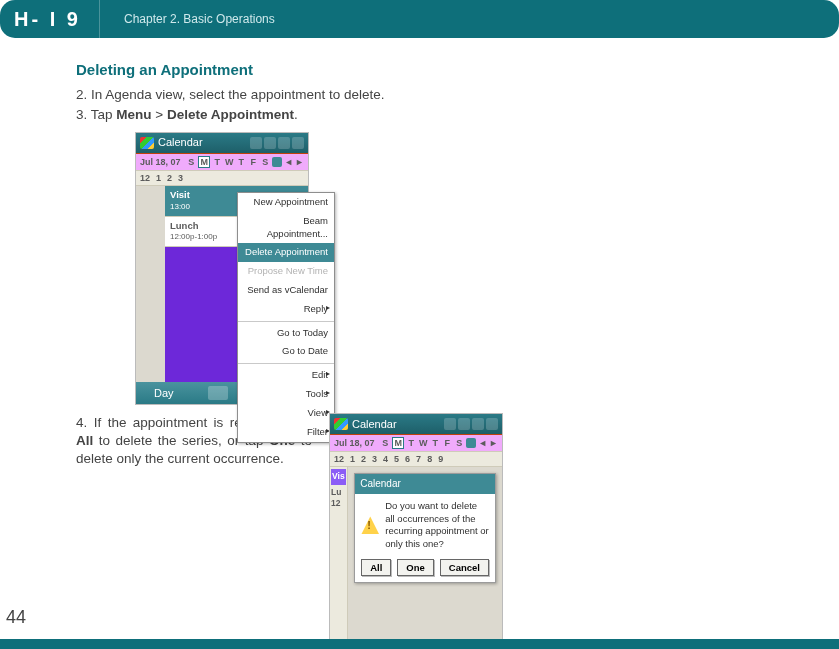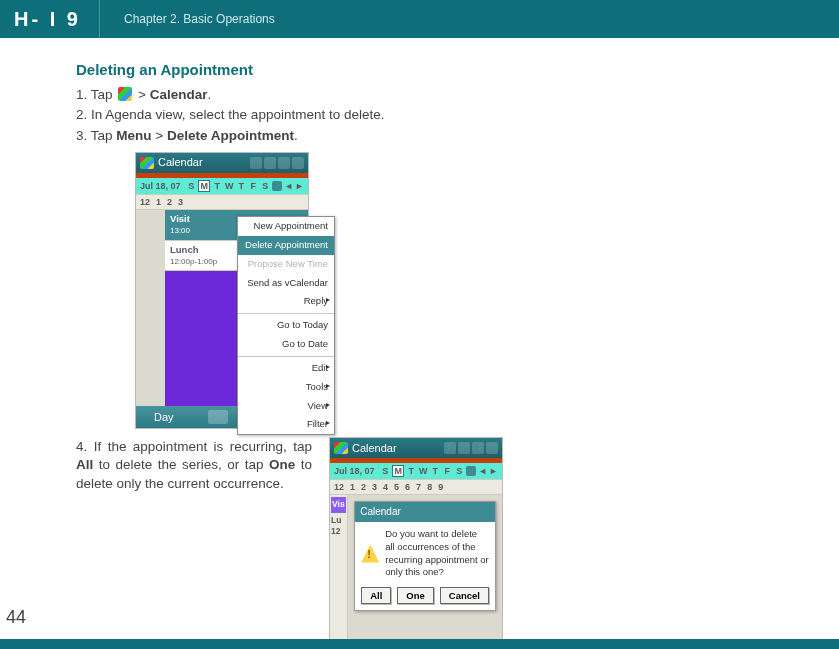--- a/index.html
+++ b/index.html
@@ -15,20 +15,21 @@
     position: relative;
   }
   .top-bar {
     background: #0e6f7a;
     width: 839px;
     height: 38px;
     color: #d8eef0;
     display: flex;
     align-items: center;
     font-size: 13px;
+    border-radius: 15px;
   }
   .logo {
     width: 100px;
     font-size: 20px;
     letter-spacing: 3px;
     color: #fff;
     font-weight: 700;
     padding-left: 14px;
     border-right: 1px solid rgba(255,255,255,0.25);
     height: 38px;
@@ -103,22 +104,22 @@
     margin-left: auto;
     display: flex; gap: 2px;
   }
   .wm-title .t-icons span {
     width: 12px; height: 12px;
     display:inline-block;
     background: rgba(255,255,255,0.2);
     border-radius:2px;
   }
   .date-row {
-    background:#5eead4;
-    border-top:5px solid #c2410c;
+    background:#f0abfc;
+    border-top:1px solid #c2410c;
     border-bottom:1px solid #cfcbb9;
     padding:2px 4px;
     display:flex;
     align-items:center;
     gap:2px;
     font-weight:700;
     font-size:9px;
   }
   .date-row .days { display:flex; gap:2px; }
   .date-row .days span {
@@ -248,26 +249,20 @@
 <div class="top-bar">
   <div class="logo">H- I 9</div>
   <div class="chapter">Chapter 2. Basic Operations</div>
 </div>
 
 <div class="content">
 
   <div class="heading">Deleting an Appointment</div>
 
   <ol class="steps">
-    <li>
-      <span>1. Tap </span>
-      <span class="start-icon"></span>
-      <span> &gt; </span>
-      <span class="b">Calendar</span><span>.</span>
-    </li>
     <li>2. In Agenda view, select the appointment to delete.</li>
     <li>
       <span>3. Tap </span>
       <span class="b">Menu</span>
       <span> &gt; </span>
       <span class="b">Delete Appointment</span><span>.</span>
     </li>
   </ol>
 
   <div class="shot">
@@ -308,20 +303,21 @@
         <div class="b">Visit</div>
         <div class="sub">13:00</div>
       </div>
       <div class="appt" style="background:#fff">
         <div class="b">Lunch</div>
         <div class="sub">12:00p-1:00p</div>
       </div>
 
       <div class="ctx-menu">
         <div>New Appointment</div>
+        <div>Beam Appointment...</div>
         <div class="sel-item">Delete Appointment</div>
         <div class="disabled">Propose New Time</div>
         <div>Send as vCalendar</div>
         <div class="arrow">Reply</div>
         <div class="sep"></div>
         <div>Go to Today</div>
         <div>Go to Date</div>
         <div class="sep"></div>
         <div class="arrow">Edit</div>
         <div class="arrow">Tools</div>

